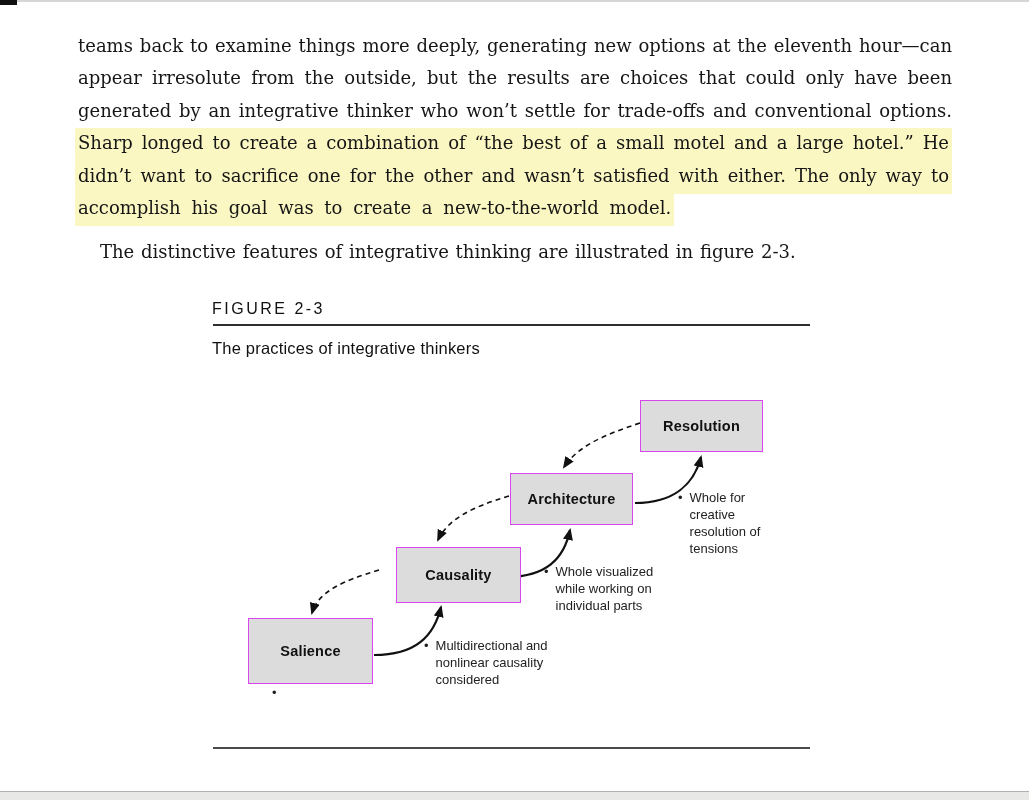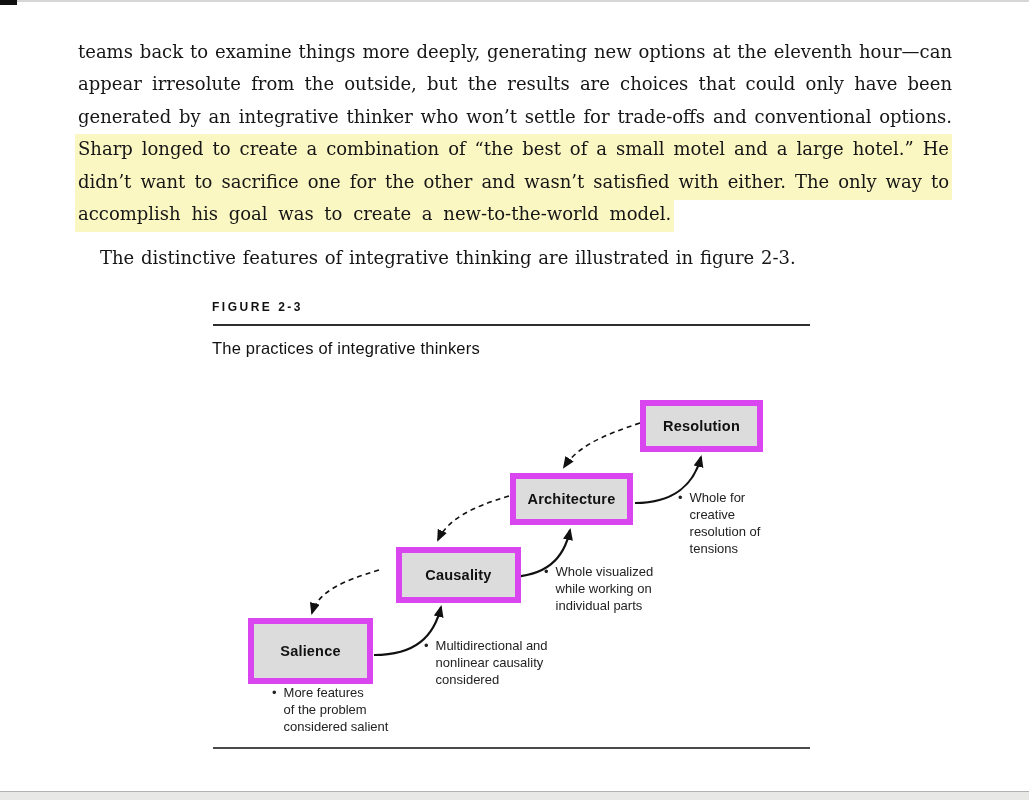--- a/index.html
+++ b/index.html
@@ -7,38 +7,38 @@
     position:relative;width:1029px;height:800px;background:#ffffff;overflow:hidden;
     font-family:"Liberation Sans",sans-serif;
   }
   
   .top-edge{position:absolute;top:0;left:0;width:1029px;height:2px;background:#d6d6d4;}
   .corner-mark{position:absolute;top:0;left:0;width:17px;height:5px;background:#101010;}
   .bottom-band{position:absolute;left:0;bottom:0;width:1029px;height:9px;background:#e8e8e6;border-top:1px solid #b1b1af;box-sizing:border-box;}
 
   
   .textcol{
-    position:absolute;left:78px;top:36px;width:874px;
+    position:absolute;left:78px;top:30px;width:874px;
     font-family:"DejaVu Serif","Liberation Serif",serif;
     font-size:18px;color:#161616;
   }
   .pline{line-height:32.4px;text-align:justify;text-align-last:justify;white-space:normal;}
   .pline.lastline{text-align-last:left;word-spacing:5px;}
   .hl > span{background:#fbf7c3;padding:4px 3px 8px 3px;margin-left:-3px;}
   .para2{line-height:32px;margin-top:12px;text-indent:22px;word-spacing:1px;}
 
   
-  .fig-label{position:absolute;left:212px;top:300px;font-size:12px;font-weight:bold;letter-spacing:2.5px;color:#111;}
+  .fig-label{position:absolute;left:212px;top:300px;font-size:16px;font-weight:normal;letter-spacing:2.5px;color:#111;}
   .fig-rule-top{position:absolute;left:213px;top:324px;width:597px;height:0;border-top:2px solid #2e2e2e;}
   .fig-title{position:absolute;left:212px;top:339px;font-size:16.5px;font-weight:normal;color:#111;letter-spacing:0.2px;}
   .fig-rule-bottom{position:absolute;left:213px;top:747px;width:597px;height:0;border-top:2px solid #4a4a4a;}
 
   
   .dbox{
-    position:absolute;background:#dcdcdc;border:6px solid #d946ef;box-sizing:border-box;
+    position:absolute;background:#dcdcdc;border:1px solid #d946ef;box-sizing:border-box;
     display:flex;align-items:center;justify-content:center;
     font-size:14.5px;font-weight:bold;color:#111;letter-spacing:0.2px;
   }
   .box-salience{left:248px;top:618px;width:125px;height:66px;}
   .box-causality{left:396px;top:547px;width:125px;height:56px;}
   .box-architecture{left:510px;top:473px;width:123px;height:52px;}
   .box-resolution{left:640px;top:400px;width:123px;height:52px;}
 
   .arrows{position:absolute;left:212px;top:378px;width:600px;height:380px;}
 
@@ -95,25 +95,20 @@
     </div>
   <div class="dbox box-architecture">
       <span>Architecture</span>
     </div>
   <div class="dbox box-resolution">
       <span>Resolution</span>
     </div>
 
   <div class="note note-salience">
     <span class="bullet">•</span>
-    <div>
-      <div>More features</div>
-      <div>of the problem</div>
-      <div>considered salient</div>
-    </div>
   </div>
 
   <div class="note note-causality">
     <span class="bullet">•</span>
     <div>
       <div>Multidirectional and</div>
       <div>nonlinear causality</div>
       <div>considered</div>
     </div>
   </div>

